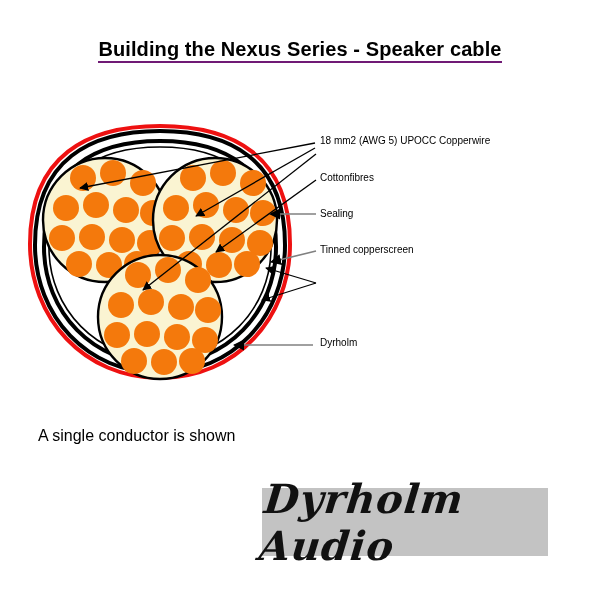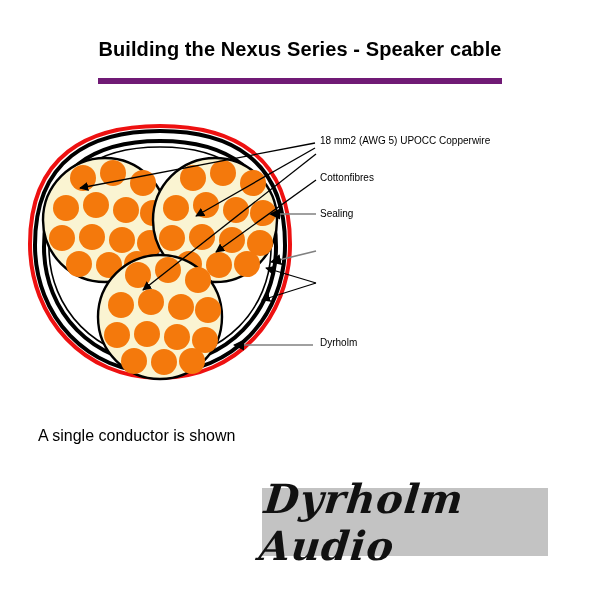--- a/index.html
+++ b/index.html
@@ -13,22 +13,22 @@
   }
   #page{position:relative;width:600px;height:600px;}
 
   .title{
     position:absolute;top:38px;left:0;width:600px;
     text-align:center;
     font-size:20px;font-weight:bold;
     letter-spacing:0.1px;
   }
   .title span{
-    border-bottom:6px solid #701a75;
-    padding-bottom:18px;
+    border-bottom:2px solid #701a75;
+    padding-bottom:1px;
     margin-top:16px;
   }
 
   svg#diagram{position:absolute;top:0;left:0;width:600px;height:600px;}
 
   .lbl{
     position:absolute;
     font-size:10px;
     white-space:nowrap;
     line-height:1;
@@ -181,20 +181,21 @@
       <line x1="316" y1="283" x2="266" y2="268" stroke="#000000" stroke-width="1.3" marker-end="url(#arrowBlack)"></line>
       <line x1="316" y1="283" x2="262" y2="300" stroke="#000000" stroke-width="1.3" marker-end="url(#arrowBlack)"></line>
 
       <line x1="313" y1="345" x2="234" y2="345" stroke="#808080" stroke-width="1.6" marker-end="url(#arrowBlack)"></line>
     </g>
   </svg>
 
   <div class="lbl" style="left:320px;top:136px;">18 mm2 (AWG 5) UPOCC Copperwire</div>
   <div class="lbl" style="left:320px;top:173px;text-align:right;">Cottonfibres</div>
   <div class="lbl" style="left:320px;top:209px;">Sealing</div>
+  <div class="lbl" style="left:320px;top:245px;">Tinned copperscreen</div>
   <div class="lbl" style="left:320px;top:338px;">Dyrholm</div>
 
   <div class="caption">
     <div>A single conductor is shown</div>
   </div>
 
   <div class="logo-box">
     <div class="logo-text">Dyrholm Audio</div>
   </div>
 

